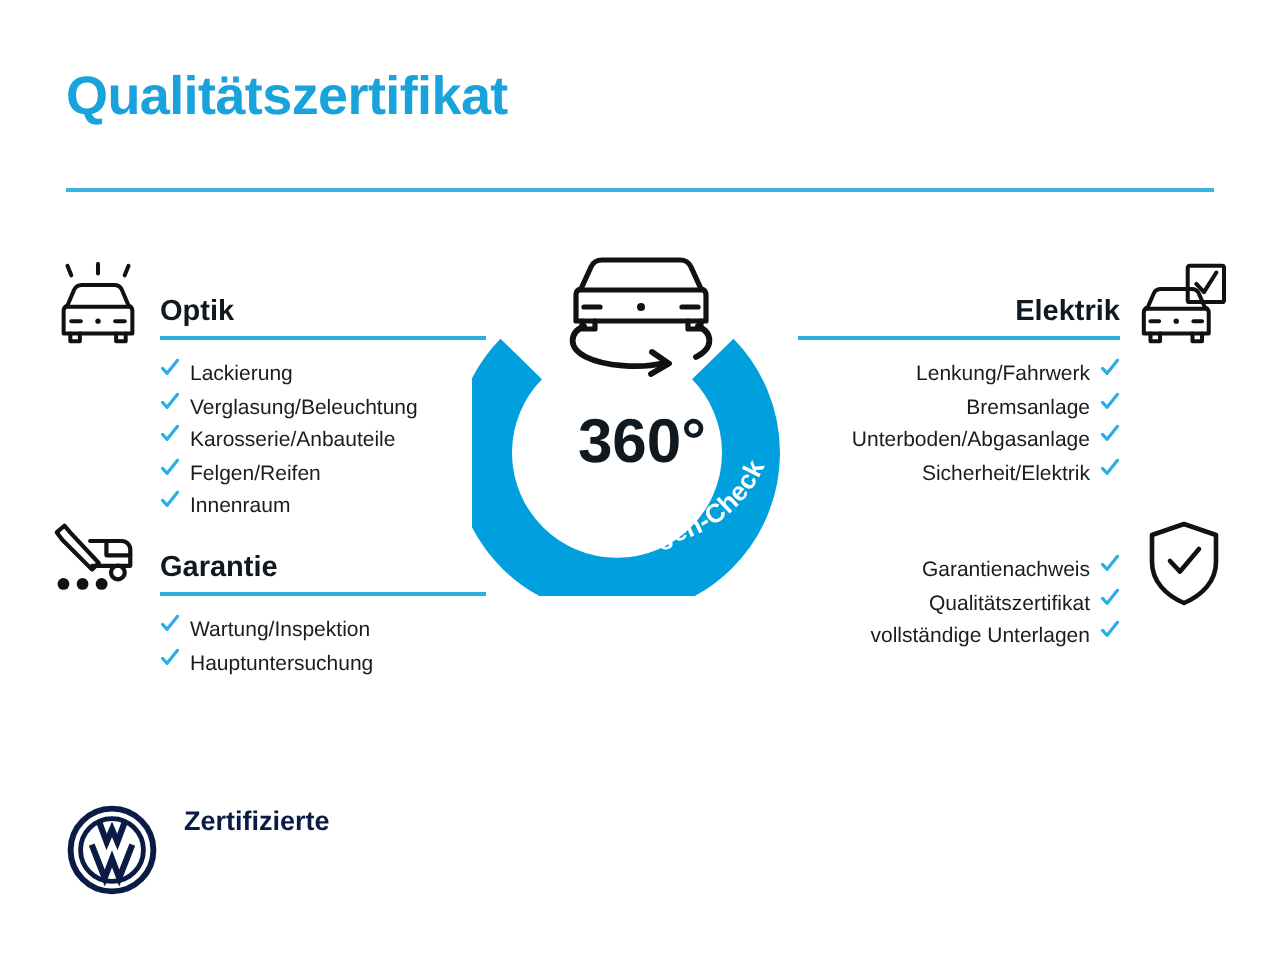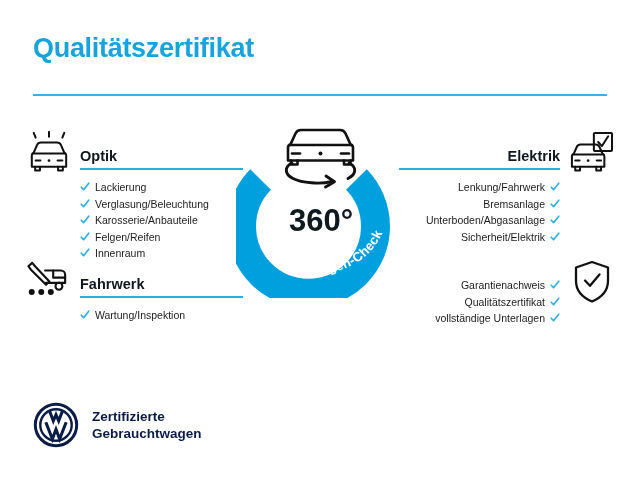--- a/index.html
+++ b/index.html
@@ -74,21 +74,21 @@
     list-style: none;
     margin: 0;
     padding: 0;
     margin-top: 9px;
   }
   .items li {
     font-size: 10.5px;
     line-height: 16.5px;
     color: #1c1c1c;
     display: flex;
-    align-items: center;
+    align-items: flex-start;
     gap: 5px;
     white-space: nowrap;
   }
   .block.right .items li {
     justify-content: flex-end;
   }
   .check {
     flex: 0 0 auto;
     width: 10px;
     height: 10px;
@@ -113,21 +113,21 @@
     height: 180px;
   }
   .badge svg { display: block; width: 100%; height: 100%; }
 
   
   .footer {
     position: absolute;
     left: 33px;
     top: 402px;
     display: flex;
-    align-items: center;
+    align-items: flex-start;
     gap: 13px;
   }
   .vw-logo { width: 46px; height: 46px; }
   .vw-logo svg { display: block; width: 100%; height: 100%; }
   .footer-text {
     font-size: 13.5px;
     font-weight: bold;
     line-height: 17px;
     color: #0A1C46;
     white-space: nowrap;
@@ -264,31 +264,39 @@
       <path d="M22 11 L38.5 11 C41 11 43 13 43 15.5 L43 24 L23 24"></path>
       <path d="M30.5 11 L30.5 18.5 L43 18.5"></path>
       <circle cx="36.5" cy="27.5" r="3.6"></circle>
       <circle cx="8" cy="33.5" r="3.1" fill="#111111" stroke="none"></circle>
       <circle cx="18" cy="33.5" r="3.1" fill="#111111" stroke="none"></circle>
       <circle cx="28" cy="33.5" r="3.1" fill="#111111" stroke="none"></circle>
     </svg>
   </div>
   <div class="block left" style="left:80px; top:268px; width:160px;">
     <div class="block-head">
-      <div class="head-label">Fahrwerk</div>
+      <div class="head-label">Garantie</div>
       <div class="head-rule" style="width:163px;"></div>
     </div>
     <ul class="items">
       <li>
         <span class="check">
             <svg viewBox="0 0 12 12">
               <path d="M1.5 6.2 L4.3 9.2 L10.5 1.4" fill="none" stroke="#29AEE2" stroke-width="1.9" stroke-linecap="round" stroke-linejoin="round"></path>
             </svg>
           </span>
         <span>Wartung/Inspektion</span>
+      </li>
+      <li>
+        <span class="check">
+            <svg viewBox="0 0 12 12">
+              <path d="M1.5 6.2 L4.3 9.2 L10.5 1.4" fill="none" stroke="#29AEE2" stroke-width="1.9" stroke-linecap="round" stroke-linejoin="round"></path>
+            </svg>
+          </span>
+        <span>Hauptuntersuchung</span>
       </li>
     </ul>
   </div>
 
   <div class="corner-icon" style="left:572px; top:260px; width:40px; height:44px;">
     <svg viewBox="0 0 40 44" fill="none" stroke="#111111" stroke-width="2.3" stroke-linecap="round" stroke-linejoin="round">
       <path d="M20 2 L36 7.5 L36 21 C36 30.5 29.3 37.5 20 41.5 C10.7 37.5 4 30.5 4 21 L4 7.5 Z"></path>
       <path d="M13 20.5 L18 25.8 L27.5 14.5"></path>
     </svg>
   </div>
@@ -356,17 +364,16 @@
     <div class="vw-logo">
       <svg viewBox="0 0 48 48">
         <circle cx="24" cy="24" r="21.6" fill="none" stroke="#0A1C46" stroke-width="3.1"></circle>
         <circle cx="24" cy="24" r="16.4" fill="none" stroke="#0A1C46" stroke-width="2.5"></circle>
         <path d="M17.4 9.6 L21.2 19.8 L24 13.2 L26.8 19.8 L30.6 9.6
                  M13.4 21.2 L20.2 38.6 L24 28.6 L27.8 38.6 L34.6 21.2" fill="none" stroke="#0A1C46" stroke-width="3.2" stroke-linejoin="miter" stroke-linecap="butt"></path>
       </svg>
     </div>
     <div class="footer-text">
       <div>Zertifizierte</div>
-      <div>Gebrauchtwagen</div>
     </div>
   </div>
 
 </div>
 
 </body></html>

